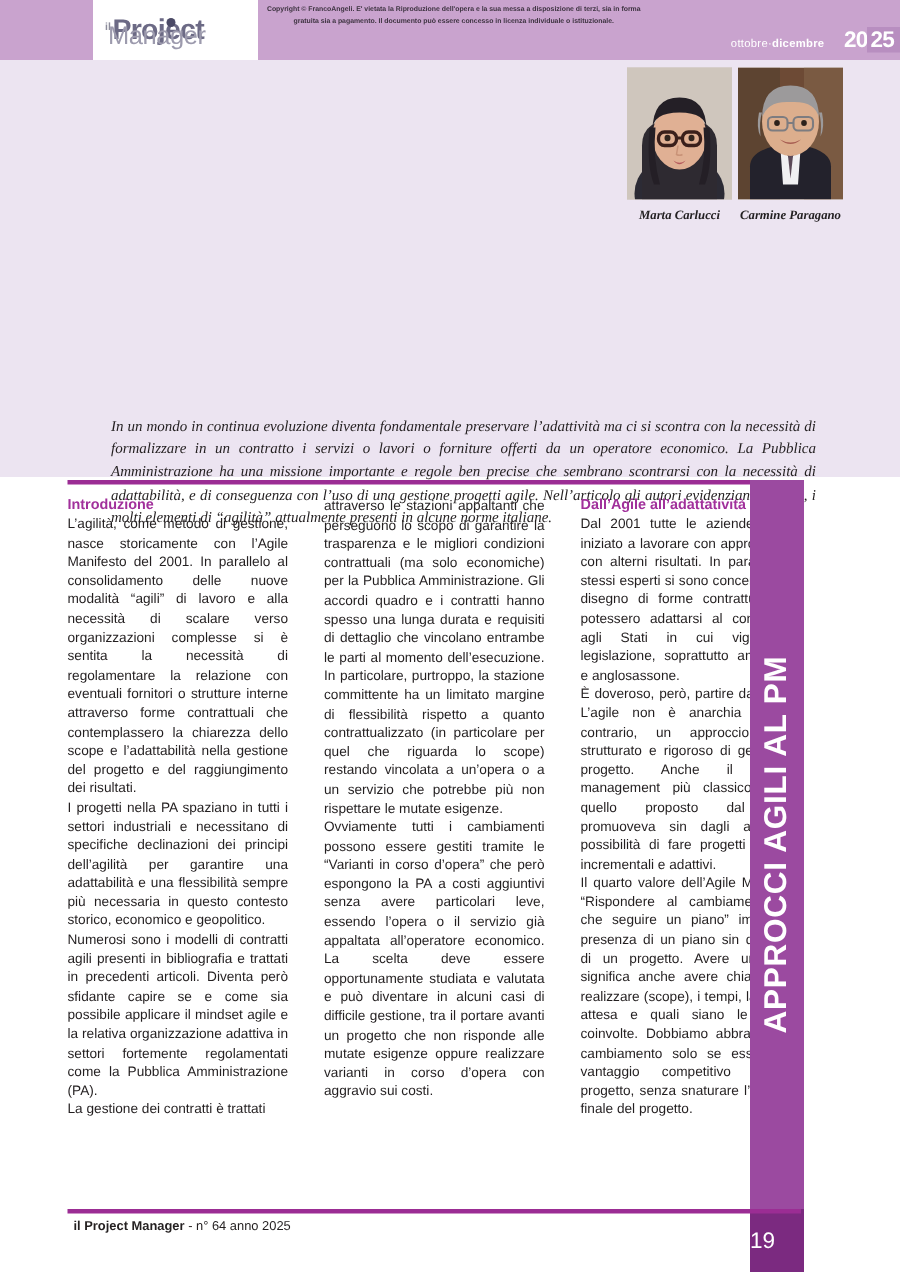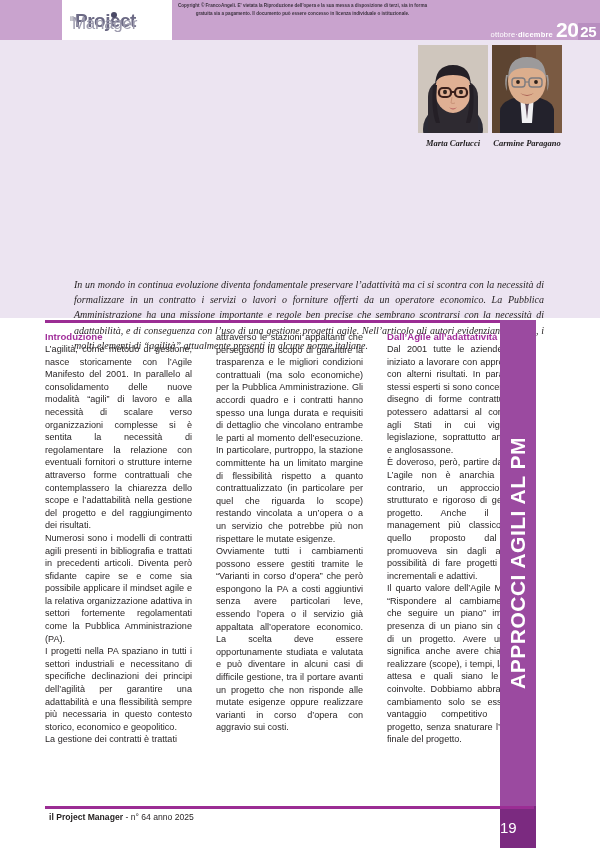--- a/index.html
+++ b/index.html
@@ -50,21 +50,21 @@
   }
 
   .date-badge {
     position: absolute; right: 0px; top: 18px;
     display: flex; align-items: baseline; gap: 0;
     color: #ffffff;
   }
   .db-mesi { font-size: 7.5px; letter-spacing: 0.2px; }
   .db-mesi b { font-weight: bold; }
   .db-y1 {
-    font-size: 21px; font-weight: bold; margin-left: 3px; letter-spacing: -0.5px;
+    font-size: 15px; font-weight: bold; margin-left: 13px; letter-spacing: -0.5px;
   }
   .db-y2 {
     font-size: 15px; font-weight: bold; letter-spacing: -0.5px;
     background: #b88ec0; padding: 0 4px 0 2px;
   }
 
   
   .hero {
     position: absolute; left: 0; top: 40px; width: 600px; height: 278px;
     background: #ece4f1;
@@ -242,22 +242,22 @@
     <div class="abstract">In un mondo in continua evoluzione diventa fondamentale preservare l’adattività ma ci si scontra con la necessità di formalizzare in un contratto i servizi o lavori o forniture offerti da un operatore economico. La Pubblica Amministrazione ha una missione importante e regole ben precise che sembrano scontrarsi con la necessità di adattabilità, e di conseguenza con l’uso di una gestione progetti agile. Nell’articolo gli autori evidenziano, invece, i molti elementi di “agilità” attualmente presenti in alcune norme italiane.</div>
   </div>
 
   <div class="rule-top"></div>
 
   <div class="columns">
 
     <div class="col">
       <div class="col-head">Introduzione</div>
       <p>L’agilità, come metodo di gestione, nasce storicamente con l’Agile Manifesto del 2001. In parallelo al consolidamento delle nuove modalità “agili” di lavoro e alla necessità di scalare verso organizzazioni complesse si è sentita la necessità di regolamentare la relazione con eventuali fornitori o strutture interne attraverso forme contrattuali che contemplassero la chiarezza dello scope e l’adattabilità nella gestione del progetto e del raggiungimento dei risultati.</p>
+      <p>I progetti nella PA spaziano in tutti i settori industriali e necessitano di specifiche declinazioni dei principi dell’agilità per garantire una adattabilità e una flessibilità sempre più necessaria in questo contesto storico, economico e geopolitico.</p>
       <p>Numerosi sono i modelli di contratti agili presenti in bibliografia e trattati in precedenti articoli. Diventa però sfidante capire se e come sia possibile applicare il mindset agile e la relativa organizzazione adattiva in settori fortemente regolamentati come la Pubblica Amministrazione (PA).</p>
-      <p>I progetti nella PA spaziano in tutti i settori industriali e necessitano di specifiche declinazioni dei principi dell’agilità per garantire una adattabilità e una flessibilità sempre più necessaria in questo contesto storico, economico e geopolitico.</p>
       <p>La gestione dei contratti è trattati</p>
     </div>
 
     <div class="col">
       <p>attraverso le stazioni appaltanti che perseguono lo scopo di garantire la trasparenza e le migliori condizioni contrattuali (ma solo economiche) per la Pubblica Amministrazione. Gli accordi quadro e i contratti hanno spesso una lunga durata e requisiti di dettaglio che vincolano entrambe le parti al momento dell’esecuzione. In particolare, purtroppo, la stazione committente ha un limitato margine di flessibilità rispetto a quanto contrattualizzato (in particolare per quel che riguarda lo scope) restando vincolata a un’opera o a un servizio che potrebbe più non rispettare le mutate esigenze.</p>
       <p>Ovviamente tutti i cambiamenti possono essere gestiti tramite le “Varianti in corso d’opera” che però espongono la PA a costi aggiuntivi senza avere particolari leve, essendo l’opera o il servizio già appaltata all’operatore economico. La scelta deve essere opportunamente studiata e valutata e può diventare in alcuni casi di difficile gestione, tra il portare avanti un progetto che non risponde alle mutate esigenze oppure realizzare varianti in corso d’opera con aggravio sui costi.</p>
     </div>
 
     <div class="col">
       <div class="col-head">Dall’Agile all’adattatività</div>

